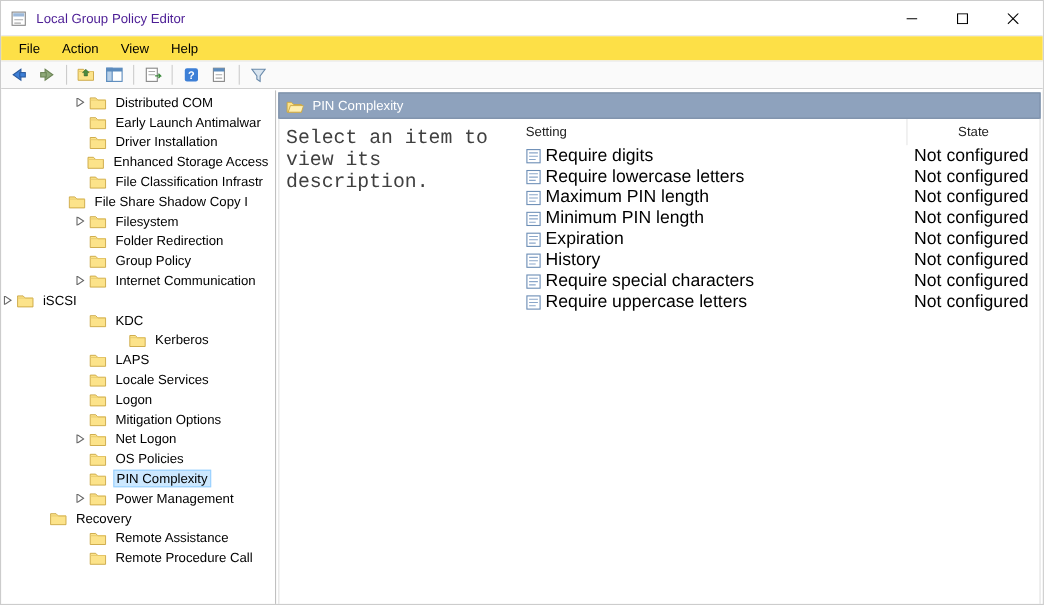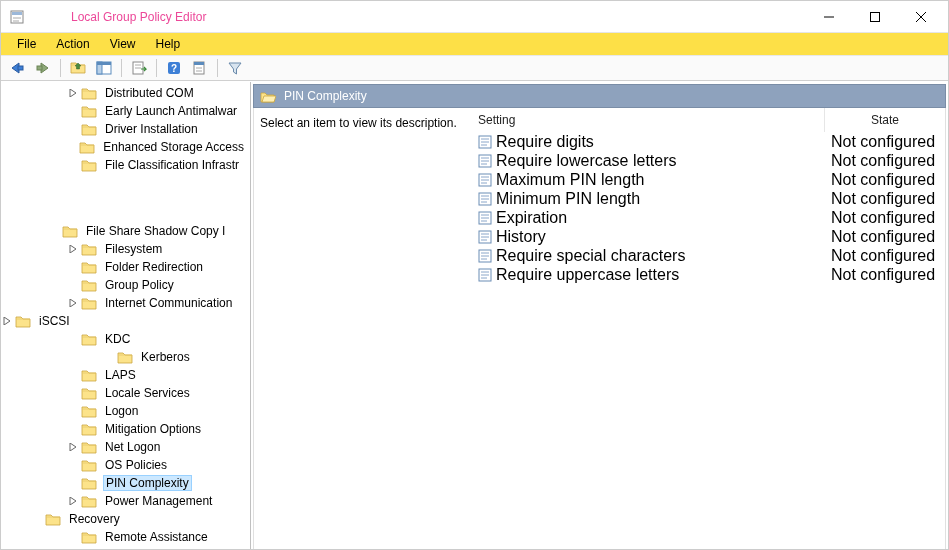--- a/index.html
+++ b/index.html
@@ -21,21 +21,21 @@
     align-items: center;
     padding: 0 4px 0 8px;
     background: #fff;
     border-bottom: 1px solid #e5e5e5;
   }
   .titlebar .appicon {
     width: 16px; height: 16px;
     margin-right: 8px;
     display: flex; align-items: center; justify-content: center;
   }
-  .titlebar .title { flex: 1; font-size: 12px; color: #ec4899; margin-left: 38px; }
+  .titlebar .title { flex: 1; font-size: 12px; color: #4c1d95; }
   .winbtns { display: flex; height: 100%; }
   .winbtn {
     width: 46px; height: 100%;
     display: flex; align-items: center; justify-content: center;
     color: #333;
   }
   .winbtn svg { width: 10px; height: 10px; }
   
   .menubar {
     height: 22px;
@@ -135,22 +135,23 @@
     flex: 1;
     display: flex;
     overflow: hidden;
     margin: 0 2px;
     border-left: 1px solid #e0e0e0;
     border-right: 1px solid #e0e0e0;
   }
   .rp-desc {
     width: 220px;
     padding: 8px 10px 8px 6px;
-    font-size: 12px;
-    color: #000000;
+    font-size: 18px;
+    color: #404040;
+    font-family: Liberation Mono, monospace;
   }
   .rp-list {
     flex: 1;
     display: flex;
     flex-direction: column;
     overflow: hidden;
   }
   .listhdr {
     height: 24px;
     display: flex;
@@ -351,21 +352,21 @@
         </svg>
         <span class="label">Enhanced Storage Access</span>
       </div>
       <div class="tree-row" style="padding-left: 66px;">
         <span class="expander blank"></span>
         <svg class="folder-icon" viewBox="0 0 16 14">
           <use href="#folder-closed"></use>
         </svg>
         <span class="label">File Classification Infrastr</span>
       </div>
-      <div class="tree-row" style="padding-left: 47px; margin-top: 48px;">
+      <div class="tree-row" style="padding-left: 47px;">
         <span class="expander blank"></span>
         <svg class="folder-icon" viewBox="0 0 16 14">
           <use href="#folder-closed"></use>
         </svg>
         <span class="label">File Share Shadow Copy I</span>
       </div>
       <div class="tree-row" style="padding-left: 66px;">
         <span class="expander">
           <svg width="8" height="8" viewBox="0 0 8 8">
             <path d="M1 0 L7 4 L1 8 Z" fill="none" stroke="#666" stroke-width="1"></path>

